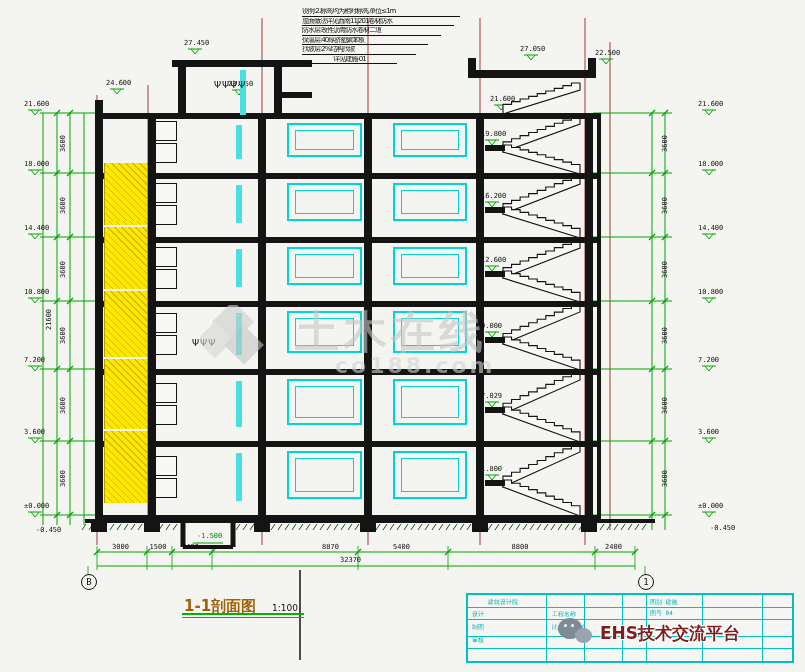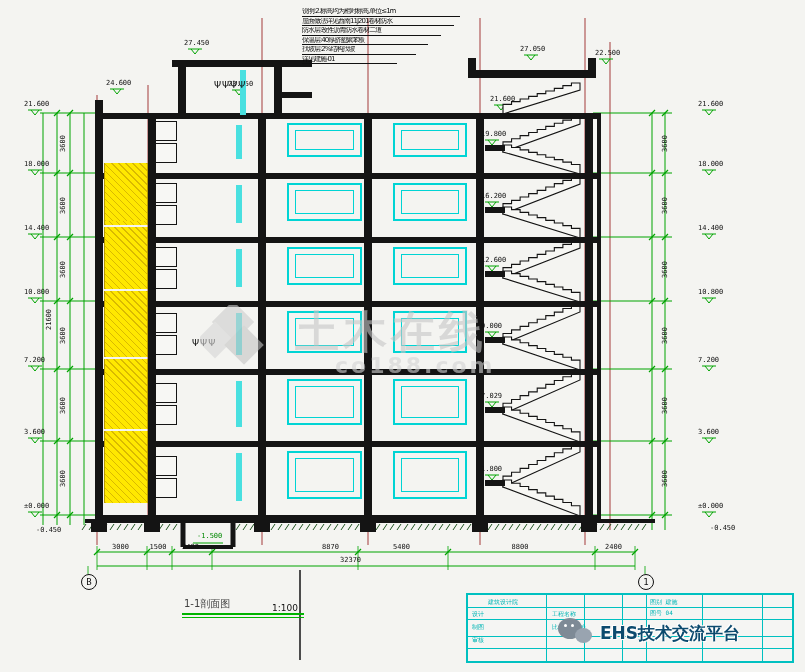--- a/index.html
+++ b/index.html
@@ -19,36 +19,36 @@
      background-image:repeating-linear-gradient(45deg,#d9b900 0 1px,transparent 1px 5px);
      border-left:1px solid #b89a00;border-right:1px solid #b89a00;}
   .smallbox{position:absolute;background:#f7f7f4;border:1.5px solid #141414;}
   .bubble{position:absolute;width:14px;height:14px;border:1.2px solid #111;border-radius:50%;
      background:#f4f4f1;color:#111;font-size:9px;line-height:14px;text-align:center;
      font-family:"DejaVu Sans Mono",monospace;}
   .note-line{font-size:7px;line-height:7.5px;color:#0a0a0a;border-bottom:1px solid #111;
      white-space:nowrap;overflow:hidden;letter-spacing:-1px;margin-bottom:1px;}
   #notes-top{position:absolute;left:302px;top:8px;width:158px;}
   #notes-bottom{position:absolute;left:303px;top:576px;width:155px;}
-  #section-label{position:absolute;left:184px;top:597px;color:#404040;font-size:10px;font-weight:normal;
+  #section-label{position:absolute;left:184px;top:597px;color:#a16207;font-size:15px;font-weight:bold;
      font-family:"DejaVu Sans",sans-serif;}
   #section-scale{position:absolute;left:272px;top:603px;color:#111;font-size:9px;}
   #section-underline1{position:absolute;left:182px;top:613px;width:122px;height:2px;background:#00b400;}
   #section-underline2{position:absolute;left:182px;top:617px;width:122px;height:1px;background:#00b400;}
   #watermark{position:absolute;left:190px;top:295px;width:360px;opacity:.6;pointer-events:none;z-index:9;}
   #wm-diamond{position:absolute;left:10px;top:10px;width:70px;height:70px;}
   #wm-text1{position:absolute;left:105px;top:8px;font-size:44px;font-weight:bold;color:#c7c7c7;
      letter-spacing:4px;font-family:"DejaVu Sans",sans-serif;}
   #wm-text2{position:absolute;left:145px;top:58px;font-size:22px;font-weight:bold;color:#d4d4d4;
      letter-spacing:3px;}
   #titleblock{position:absolute;left:466px;top:593px;width:324px;height:66px;
      border:2px solid #00c0c0;background:rgba(255,255,255,.15);}
   .tb-line{position:absolute;background:#00c0c0;}
   #brand{position:absolute;left:558px;top:616px;z-index:10;}
-  #brand-text{position:absolute;left:42px;top:6px;font-size:17px;font-weight:bold;color:#0c4a6e;
+  #brand-text{position:absolute;left:42px;top:6px;font-size:17px;font-weight:bold;color:#7f1d1d;
      text-shadow:0 0 2px #fff,1px 1px 0 #fff,-1px -1px 0 #fff;white-space:nowrap;}
   .brand-bubble{position:absolute;border-radius:50%;background:#7e8a96;}
   .figures{position:absolute;color:#111;font-size:9px;letter-spacing:1px;}
   svg{position:absolute;left:0;top:0;}
 </style>
 </head>
 <body>
 <div id="canvas">
 
 <svg id="lines" width="805" height="672">
@@ -399,21 +399,21 @@
       <div class="figures" style="left:214px;top:80px;">ΨΨΨΨ</div>
       <div class="figures" style="left:192px;top:338px;">ΨΨΨ</div>
     </div>
 
 <div id="notes-top">
       <div class="note-line" style="width: 100%;">说明:2.标高均为相对标高,单位≤1m</div>
       <div class="note-line" style="width: 96%;">屋面做法详见西南11J201卷材防水</div>
       <div class="note-line" style="width: 88%;">防水层:改性沥青防水卷材二道</div>
       <div class="note-line" style="width: 80%;">保温层:40厚挤塑聚苯板</div>
       <div class="note-line" style="width: 72%;">找坡层:2%结构找坡</div>
-      <div class="note-line" style="width: 60%;">详见建施-01</div>
+      <div class="note-line" style="width: 60%; text-align: center;">详见建施-01</div>
     </div>
 
 
 <div id="section-label">1-1剖面图</div>
 <div id="section-scale">1:100</div>
 <div id="section-underline1"></div>
 <div id="section-underline2"></div>
 
 <div id="watermark">
   <svg id="wm-diamond" viewBox="0 0 70 70">

